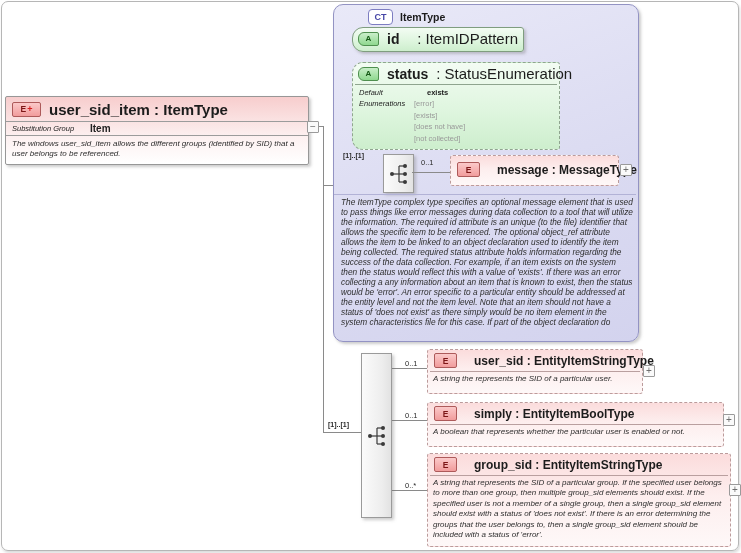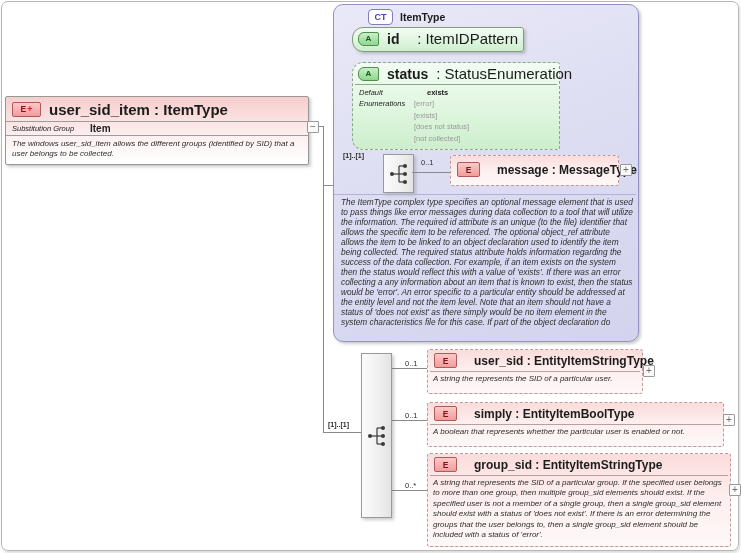--- a/index.html
+++ b/index.html
@@ -98,21 +98,21 @@
       <span class="badge-e badge-e-plus">
         <span>E</span>
         <span class="plus-glyph">+</span>
       </span>
       <span class="root-title">user_sid_item : ItemType</span>
     </div>
     <div class="root-subst">
       <span class="subst-label">Substitution Group</span>
       <span class="subst-value">Item</span>
     </div>
-    <div class="root-desc">The windows user_sid_item allows the different groups (identified by SID) that a user belongs to be collected.</div>
+    <div class="root-desc">The windows user_sid_item allows the different groups (identified by SID) that a user belongs to be referenced.</div>
   </div>
 
   <div class="handle" style="left:307px;top:121px;">−</div>
 
   <div class="ct-box shadow">
     <div class="ct-header">
       <span class="badge-ct">CT</span>
       <span class="ct-title">ItemType</span>
     </div>
   </div>
@@ -134,21 +134,21 @@
     <div class="attr-sep"></div>
     <div class="status-body">
       <div class="status-left">
         <div>Default</div>
         <div>Enumerations</div>
       </div>
       <div class="status-right">
         <div class="default-value">exists</div>
         <div>[error]</div>
         <div>[exists]</div>
-        <div>[does not status]</div>
+        <div>[does not have]</div>
         <div>[not collected]</div>
       </div>
     </div>
   </div>
 
   <div class="cardinality model" style="left:343px;top:152px;">[1]..[1]</div>
   <div class="seqbox shadow" style="left:383px;top:154px;width:29px;height:37px;">
     <svg width="20" height="24" viewBox="0 0 20 24">
       <circle cx="3" cy="12" r="2" fill="#3a3a3a"></circle>
       <line x1="4" y1="12" x2="10" y2="12" stroke="#3a3a3a" stroke-width="1.2"></line>

